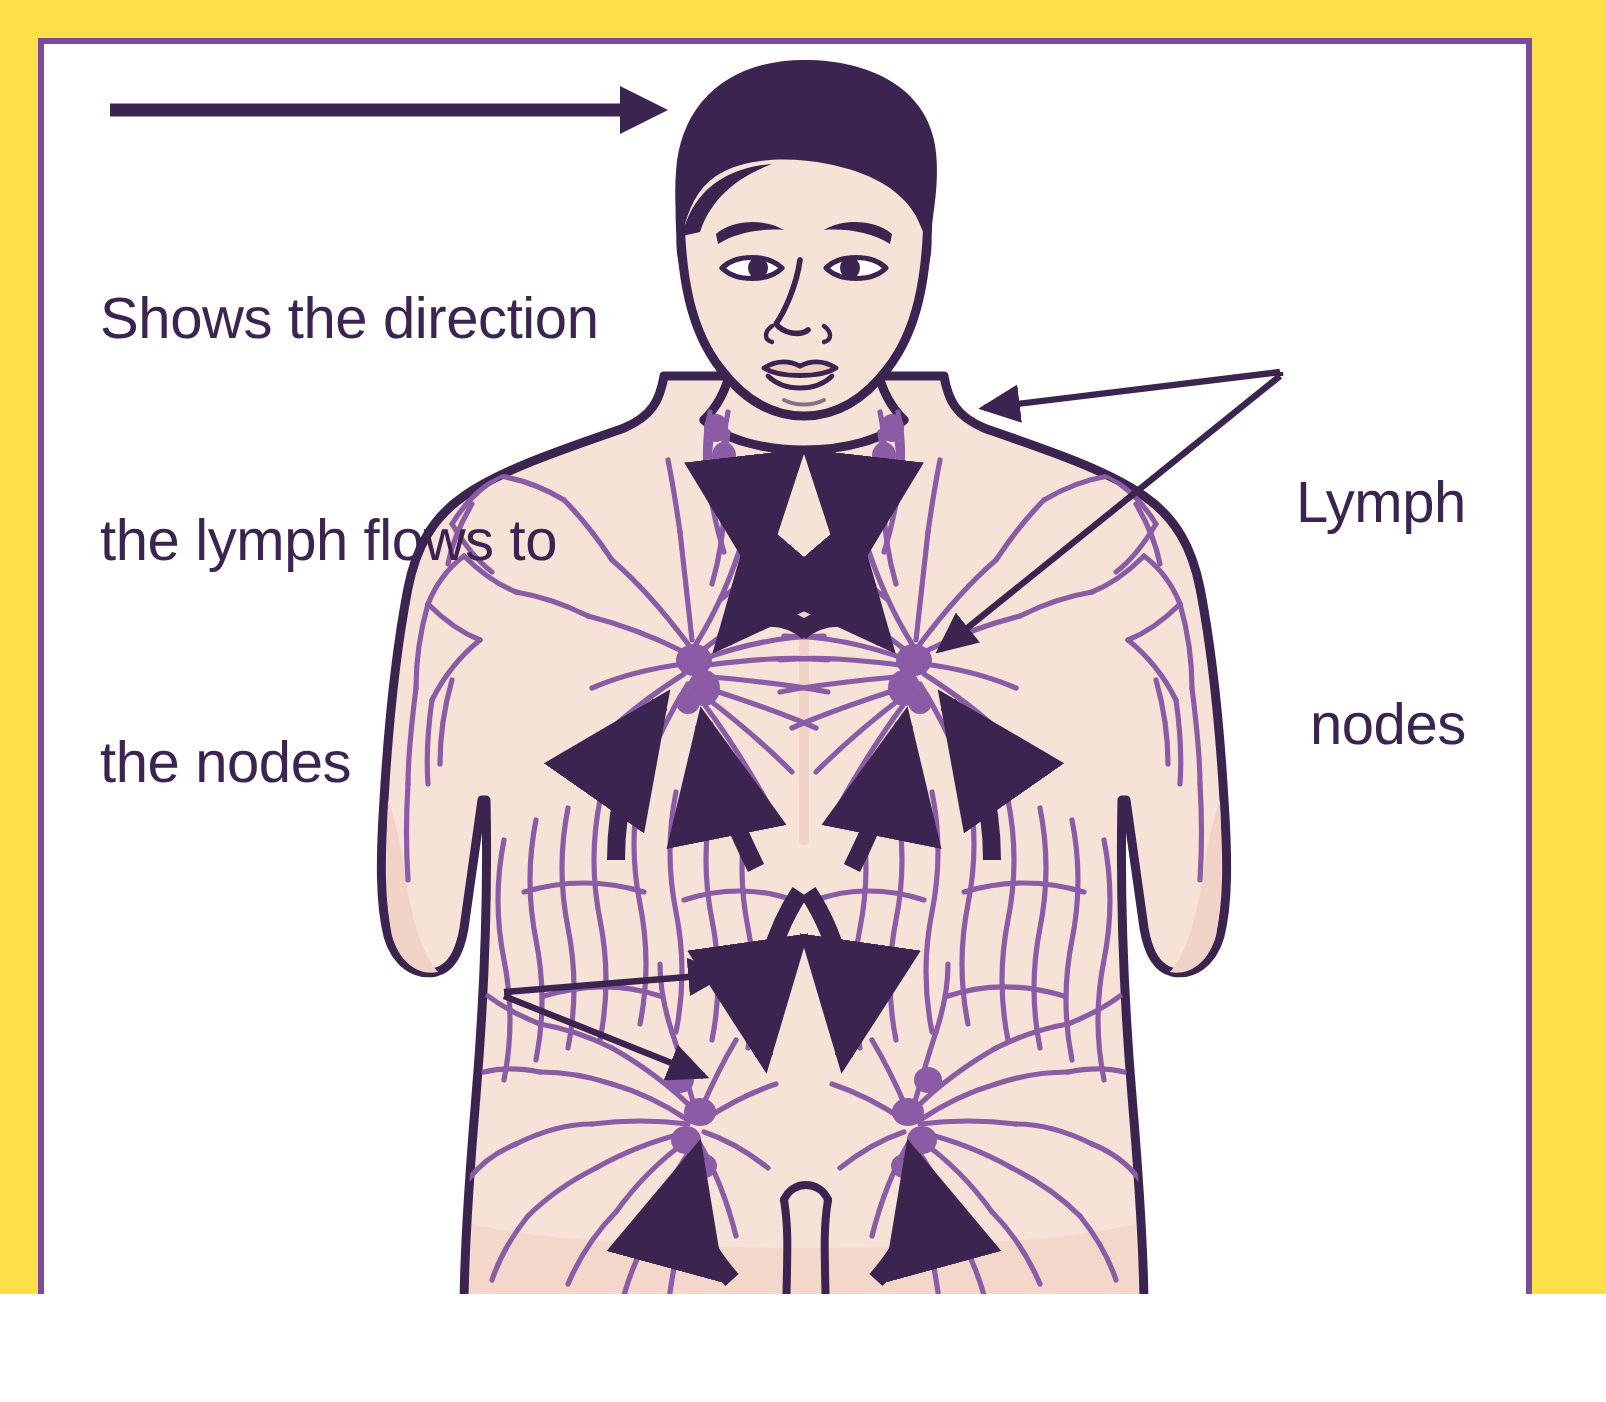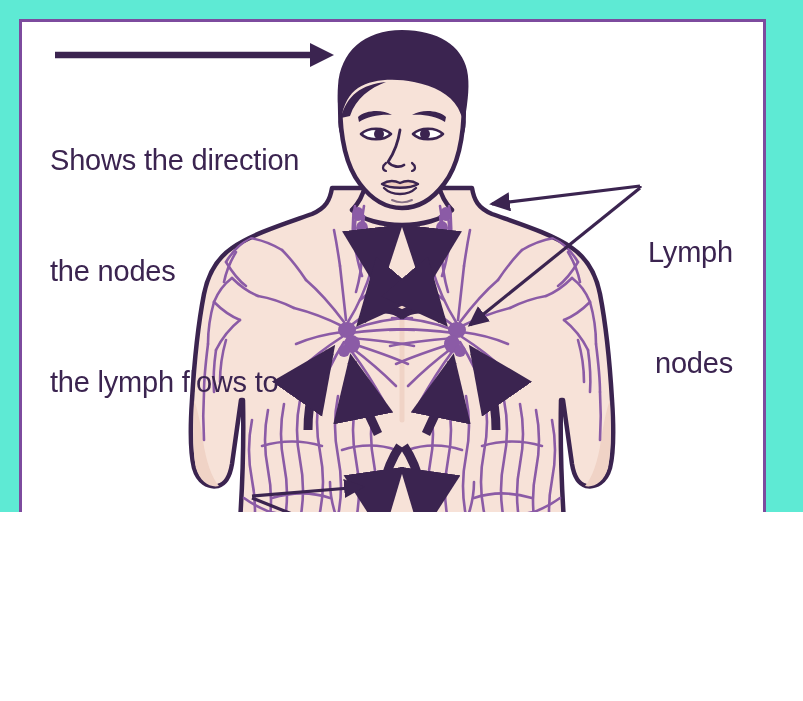--- a/index.html
+++ b/index.html
@@ -6,22 +6,22 @@
     margin: 0;
     padding: 0;
     background: #ffffff;
   }
   body {
     font-family: "Liberation Sans", sans-serif;
   }
   #root {
     position: relative;
     width: 803px;
-    height: 512px;
-    background: #5eead4;
+    height: 647px;
+    background: #fde047;
     overflow: hidden;
   }
   #frame {
     position: absolute;
     left: 19px;
     top: 19px;
     width: 747px;
     height: 662px;
     border: 3px solid #7d4b9e;
     box-sizing: border-box;
@@ -436,22 +436,22 @@
     </g>
 
     <g>
       <line x1="55" y1="55" x2="316" y2="55" stroke="#3b2450" stroke-width="6.5"></line>
       <path d="M310,43 L334,55 L310,67 Z" fill="#3b2450"></path>
     </g>
   </svg>
 
   <div class="lbl" id="label-direction">
     <div>Shows the direction</div>
+    <div>the lymph flows to</div>
     <div>the nodes</div>
-    <div>the lymph flows to</div>
   </div>
 
   <div class="lbl" id="label-nodes">
     <div class="ln2">Lymph</div>
     <div class="ln2">nodes</div>
   </div>
 
   <div class="lbl" id="label-vessels">
   </div>
 

